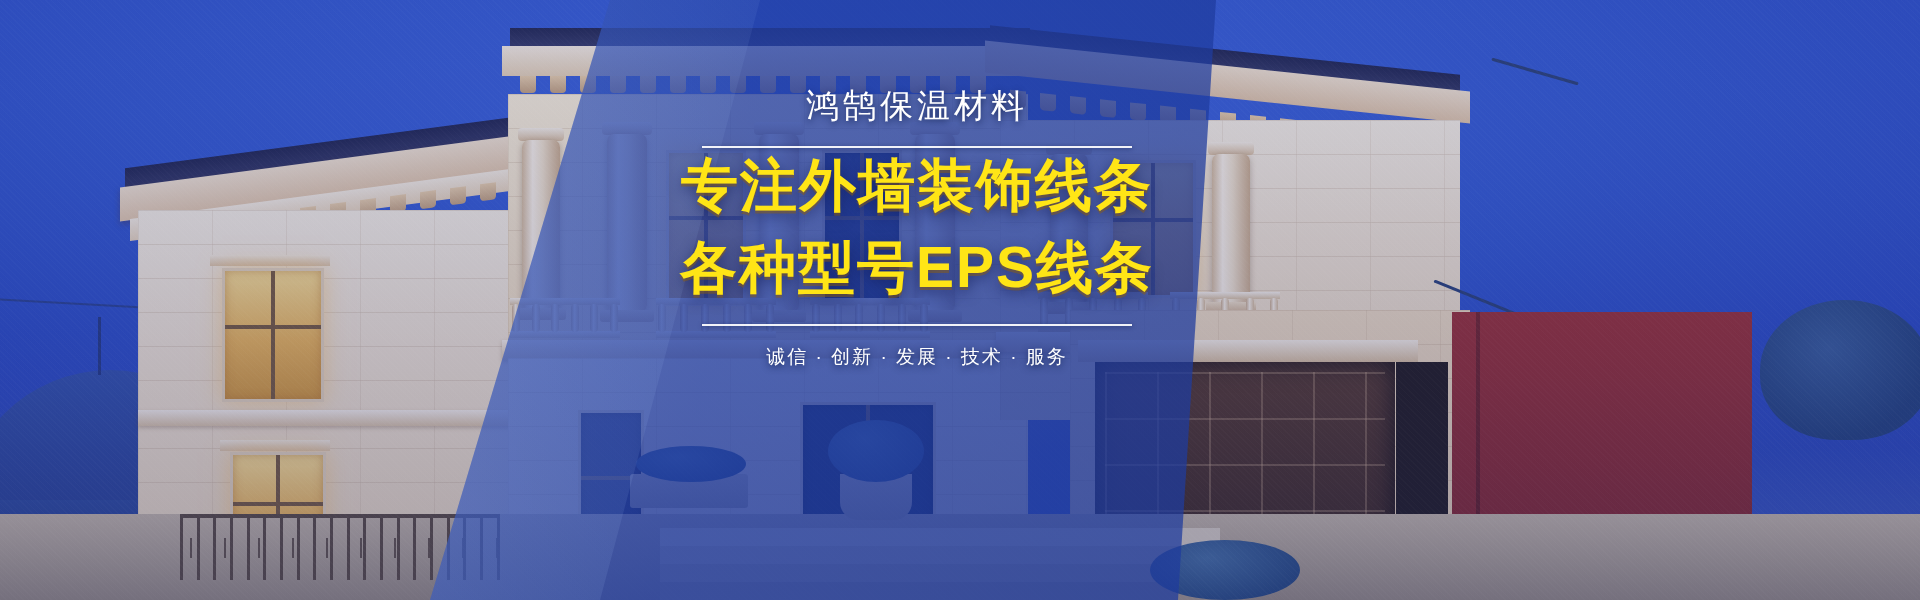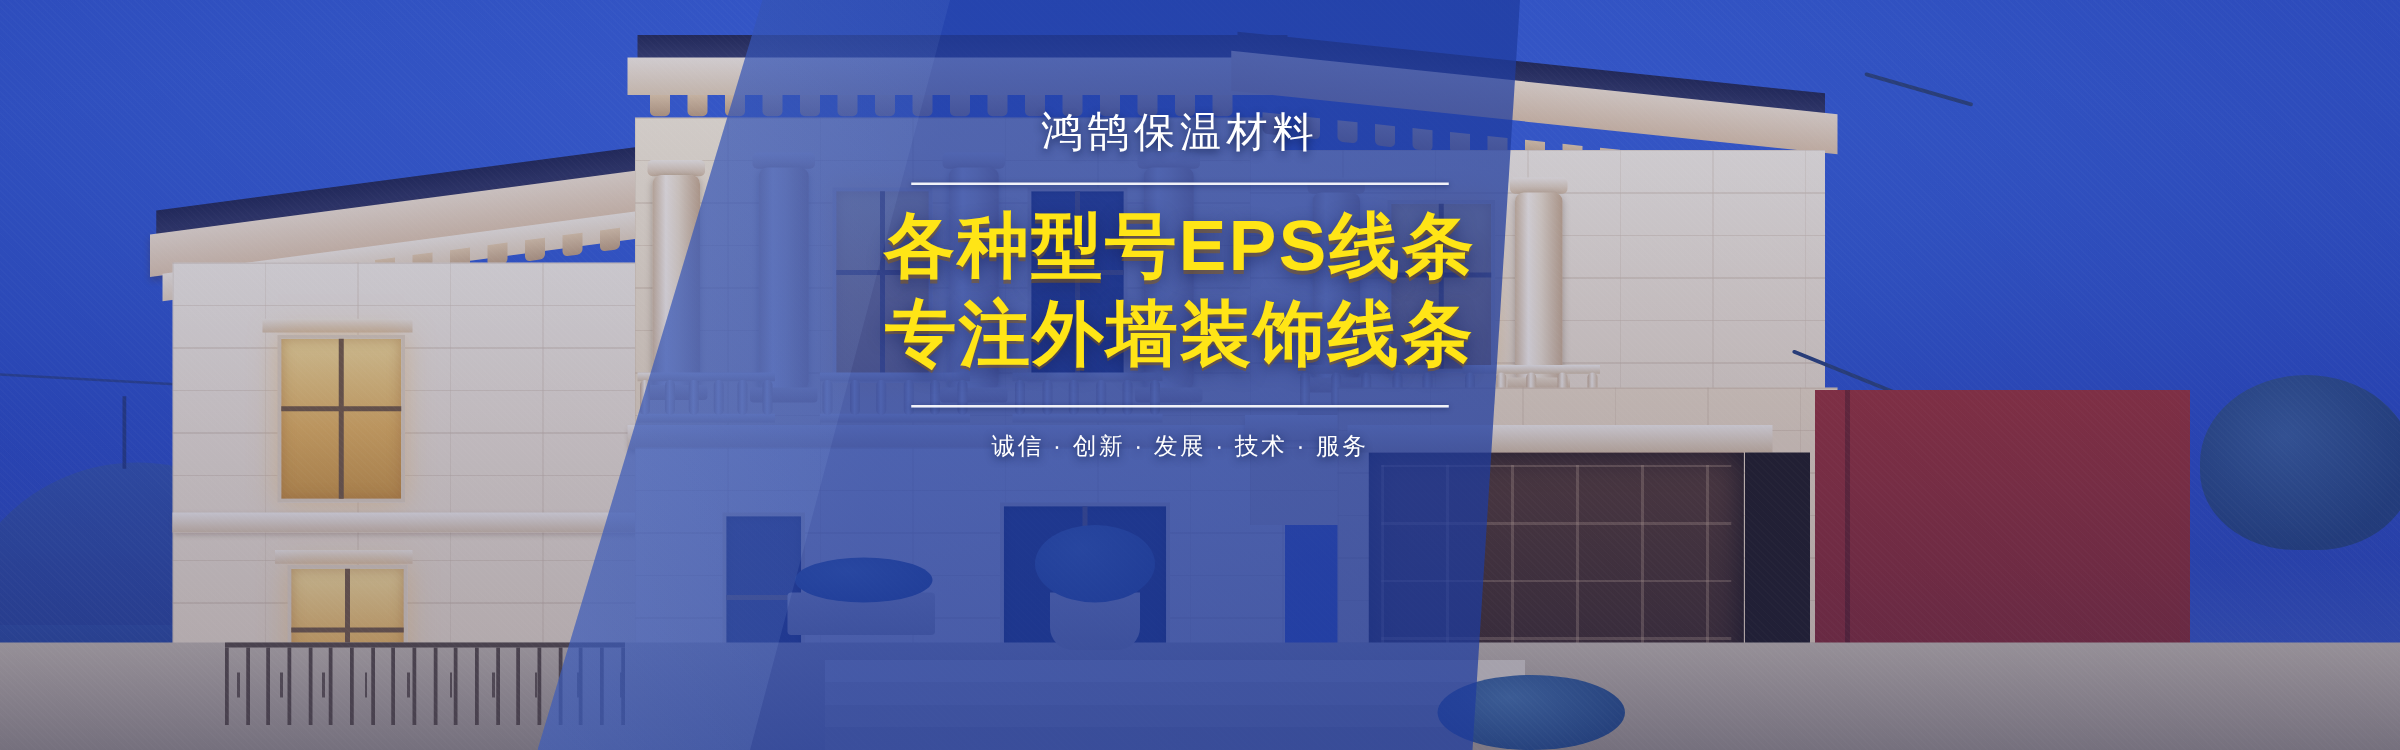--- a/index.html
+++ b/index.html
@@ -158,21 +158,21 @@
   .panel{position:absolute;top:0;left:0;width:100%;height:100%;pointer-events:none;}
   .panel .slab{position:absolute;inset:0;
     background:linear-gradient(100deg, rgba(40,75,185,.58) 0%, rgba(32,62,165,.72) 38%,
                rgba(30,58,155,.74) 72%, rgba(46,82,190,.55) 100%);
     clip-path:polygon(610px 0, 1216px 0, 1178px 600px, 430px 600px);}
   .panel .beam{position:absolute;inset:0;
     background:linear-gradient(90deg, rgba(190,215,255,.22), rgba(150,190,255,.05) 45%, rgba(0,0,0,0) 70%);
     clip-path:polygon(610px 0, 760px 0, 600px 600px, 430px 600px);}
 
   
-  .copy{position:absolute;left:594px;top:86px;width:700px;
+  .copy{position:absolute;left:567px;top:86px;width:700px;
     text-align:center;z-index:9;}
 
   .brand{color:#ffffff;font-size:33px;letter-spacing:4px;font-weight:400;
     text-shadow:0 2px 7px rgba(10,25,70,.85);margin:0;line-height:1.2;}
 
   .rule{height:2px;background:rgba(255,255,255,.92);margin:20px auto 0 auto;width:430px;
     box-shadow:0 1px 4px rgba(10,25,70,.5);}
   .rule.bottom{margin:24px auto 0 auto;width:430px;}
 
   .head{margin:16px 0 0 0;color:#ffe516;font-weight:bold;font-size:57px;
@@ -455,19 +455,19 @@
   <div class="scan"></div>
 
   <div class="panel">
     <div class="slab"></div>
     <div class="beam"></div>
   </div>
 
   <div class="copy">
     <p class="brand">鸿鹄保温材料</p>
     <div class="rule"></div>
+    <p class="head l2">专注外墙装饰线条</p>
     <p class="head l1">各种型号EPS线条</p>
-    <p class="head l2">专注外墙装饰线条</p>
     <div class="rule bottom"></div>
     <p class="tag">诚信 · 创新 · 发展 · 技术 · 服务</p>
   </div>
 
 </div>
 
 </body></html>

